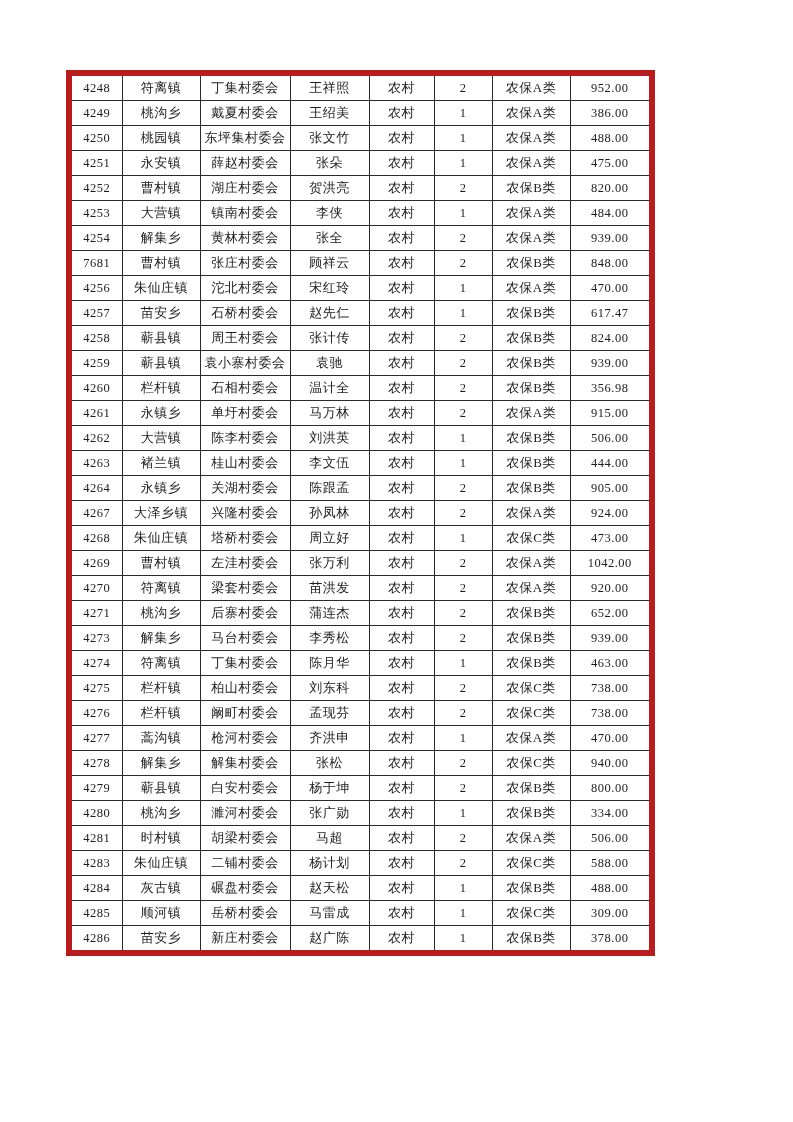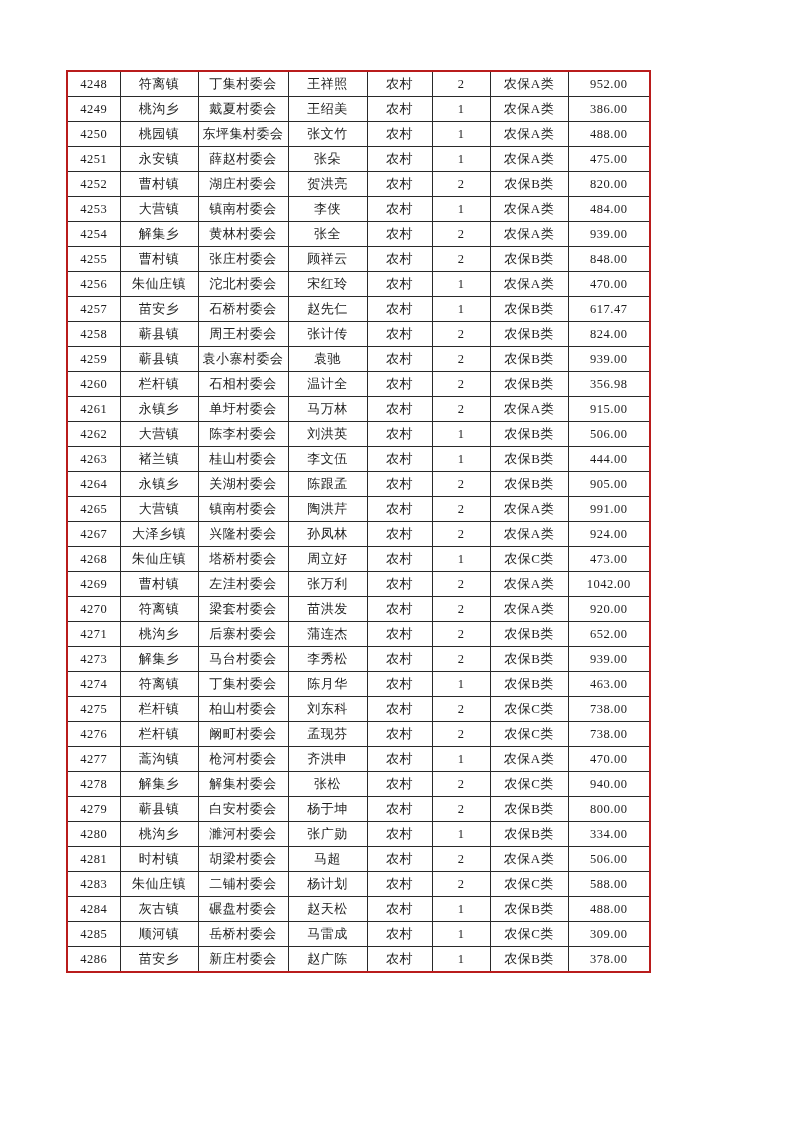--- a/index.html
+++ b/index.html
@@ -16,21 +16,21 @@
     height: 1122px;
     background: #ffffff;
     overflow: hidden;
   }
   table.roster {
     position: absolute;
     left: 66px;
     top: 70px;
     border-collapse: collapse;
     table-layout: fixed;
-    border: 2px solid #b91c1c;
+    border: 6px solid #b91c1c;
   }
   table.roster td {
     border: 1px solid #2a2a2a;
     height: 24px;
     text-align: center;
     vertical-align: middle;
     font-size: 13px;
     color: #1c1c1c;
     padding: 0;
     overflow: hidden;
@@ -122,21 +122,21 @@
           <td class="num">4254</td>
           <td>解集乡</td>
           <td>黄林村委会</td>
           <td>张全</td>
           <td>农村</td>
           <td class="num">2</td>
           <td>农保A类</td>
           <td class="num">939.00</td>
         </tr>
         <tr>
-          <td class="num">4255</td>
+          <td class="num">7681</td>
           <td>曹村镇</td>
           <td>张庄村委会</td>
           <td>顾祥云</td>
           <td>农村</td>
           <td class="num">2</td>
           <td>农保B类</td>
           <td class="num">848.00</td>
         </tr>
         <tr>
           <td class="num">4256</td>
@@ -220,30 +220,20 @@
         </tr>
         <tr>
           <td class="num">4264</td>
           <td>永镇乡</td>
           <td>关湖村委会</td>
           <td>陈跟孟</td>
           <td>农村</td>
           <td class="num">2</td>
           <td>农保B类</td>
           <td class="num">905.00</td>
-        </tr>
-        <tr>
-          <td class="num">4265</td>
-          <td>大营镇</td>
-          <td>镇南村委会</td>
-          <td>陶洪芹</td>
-          <td>农村</td>
-          <td class="num">2</td>
-          <td>农保A类</td>
-          <td class="num">991.00</td>
         </tr>
         <tr>
           <td class="num">4267</td>
           <td>大泽乡镇</td>
           <td>兴隆村委会</td>
           <td>孙凤林</td>
           <td>农村</td>
           <td class="num">2</td>
           <td>农保A类</td>
           <td class="num">924.00</td>

